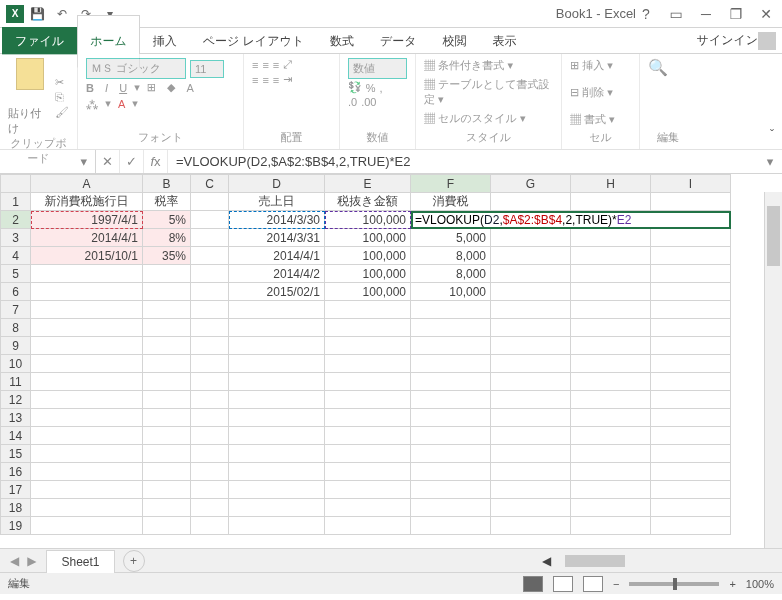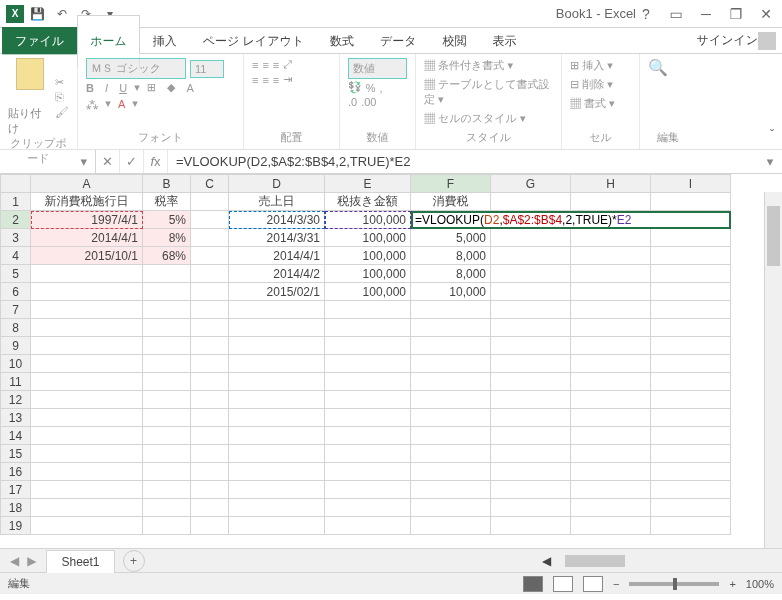--- a/index.html
+++ b/index.html
@@ -40,21 +40,21 @@
 .rsel{background:#d8e8d8!important}
 .csel{background:#d8e8d8!important}
 td.r{text-align:right}
 td.c{text-align:center}
 .range-a{background:#fde9ea!important}
 .sel-cell{outline:2px solid #217346;outline-offset:-2px}
 .marquee-d{outline:1px dashed #0070c0;outline-offset:-1px}
 .marquee-e{outline:1px dashed #6030a0;outline-offset:-1px}
 .formula-cell{text-align:left!important;white-space:nowrap;background:#fff}
 .fc-fn{color:#000}
-.fc-d2{color:#c2410c}
+.fc-d2{color:#0f172a}
 .fc-r1{color:#c00000}
 .fc-e2{color:#6030a0}
 .vscroll{position:absolute;right:0;top:18px;width:18px;bottom:0;background:#f0f0f0;border-left:1px solid #d4d4d4}
 .vthumb{position:absolute;top:14px;left:2px;right:2px;height:60px;background:#c8c8c8}
 .sheettabs{height:24px;display:flex;align-items:center;border-top:1px solid #d4d4d4;background:#f0f0f0;font-size:12px}
 .stnav{display:flex;gap:8px;padding:0 10px;color:#999}
 .stab{padding:4px 14px;background:#fff;border:1px solid #d4d4d4;border-bottom:none;margin-bottom:-1px}
 .stab-add{width:22px;height:22px;border:1px solid #ccc;border-radius:50%;display:flex;align-items:center;justify-content:center;margin-left:8px;color:#666}
 .hscroll{margin-left:auto;width:240px;height:16px;background:#f0f0f0;display:flex;align-items:center}
 .hthumb{width:60px;height:12px;background:#c8c8c8;margin-left:14px}
@@ -161,21 +161,21 @@
   </div>
   <div class="rgroup" style="width:146px">
     <div class="rctl" style="gap:4px">
       <div>▦ <span>条件付き書式</span> ▾</div>
       <div>▦ <span>テーブルとして書式設定</span> ▾</div>
       <div>▦ <span>セルのスタイル</span> ▾</div>
     </div>
     <div class="rlabel">スタイル</div>
   </div>
   <div class="rgroup" style="width:78px">
-    <div class="rctl" style="gap:4px">
+    <div class="rctl" style="gap:12px">
       <div>⊞ <span>挿入</span> ▾</div>
       <div>⊟ <span>削除</span> ▾</div>
       <div>▦ <span>書式</span> ▾</div>
     </div>
     <div class="rlabel">セル</div>
   </div>
   <div class="rgroup" style="width:56px;border-right:none">
     <div class="rctl">
         <span style="font-size:16px">🔍</span>
       </div>
@@ -252,21 +252,21 @@
           <td class="r">2014/3/31</td>
           <td class="r">100,000</td>
           <td class="r">5,000</td>
           <td></td>
           <td></td>
           <td></td>
         </tr>
 <tr>
           <th class="rowh">4</th>
           <td class="r range-a">2015/10/1</td>
-          <td class="r range-a">68%</td>
+          <td class="r range-a">35%</td>
           <td></td>
           <td class="r">2014/4/1</td>
           <td class="r">100,000</td>
           <td class="r">8,000</td>
           <td></td>
           <td></td>
           <td></td>
         </tr>
 <tr>
           <th class="rowh">5</th>

